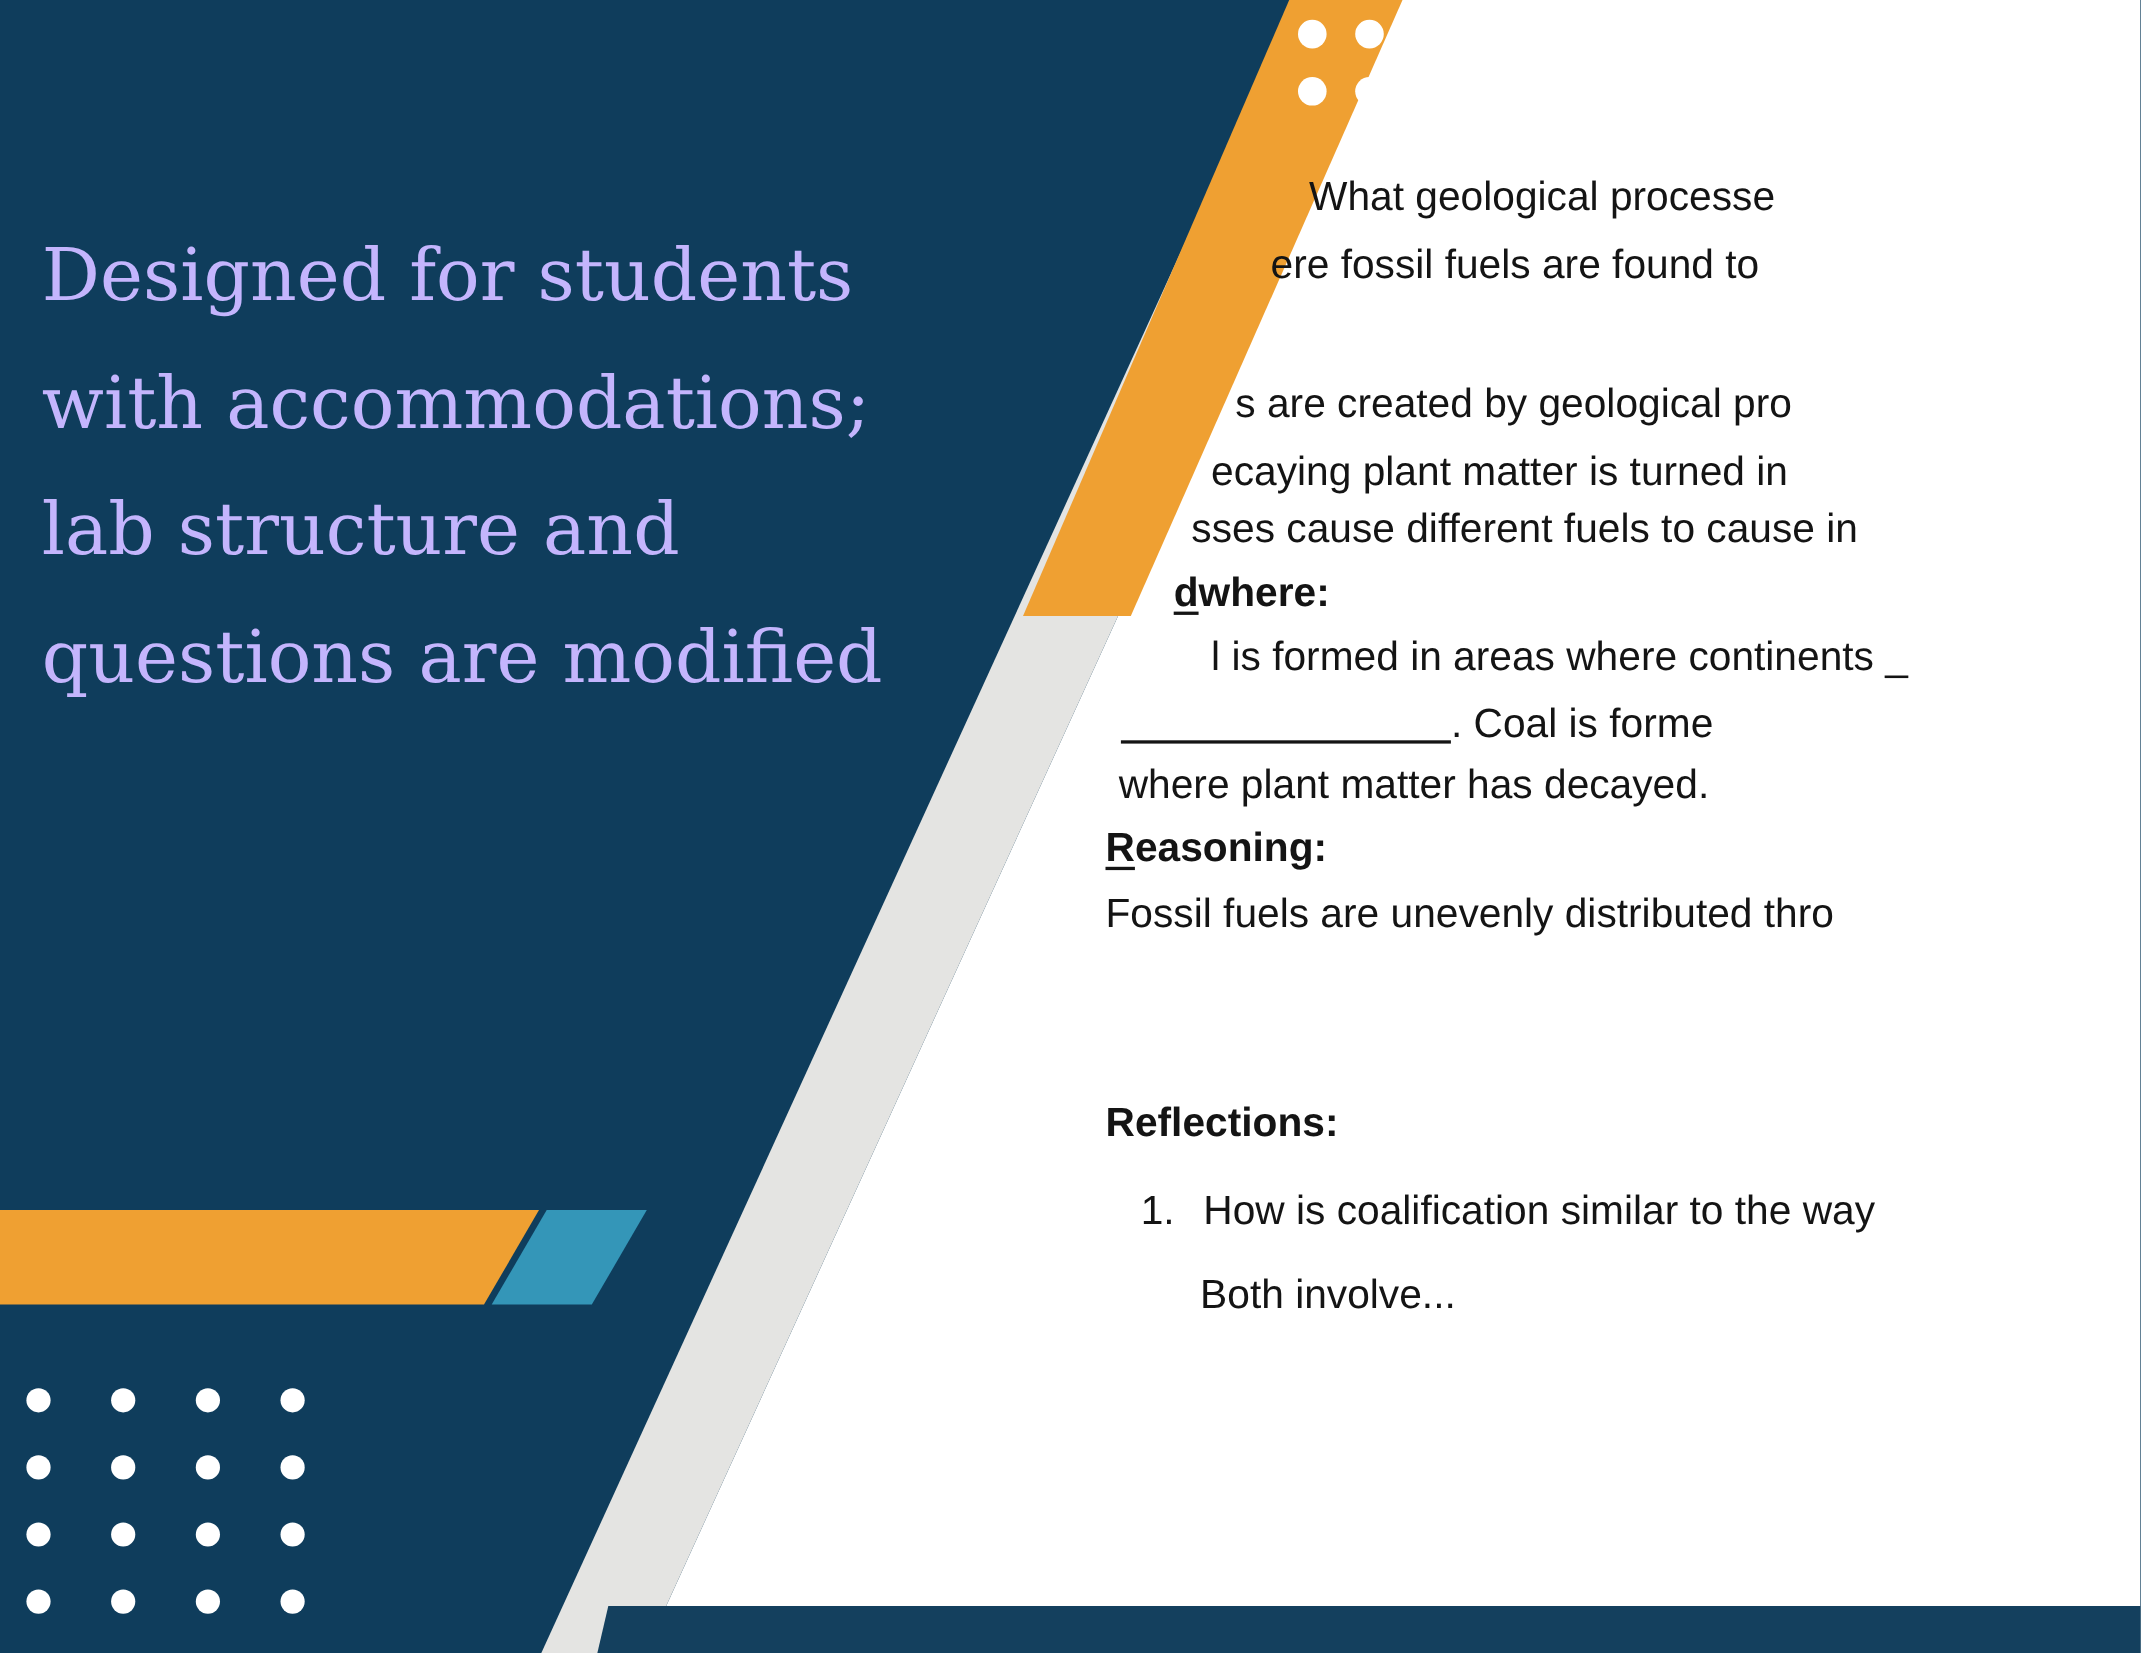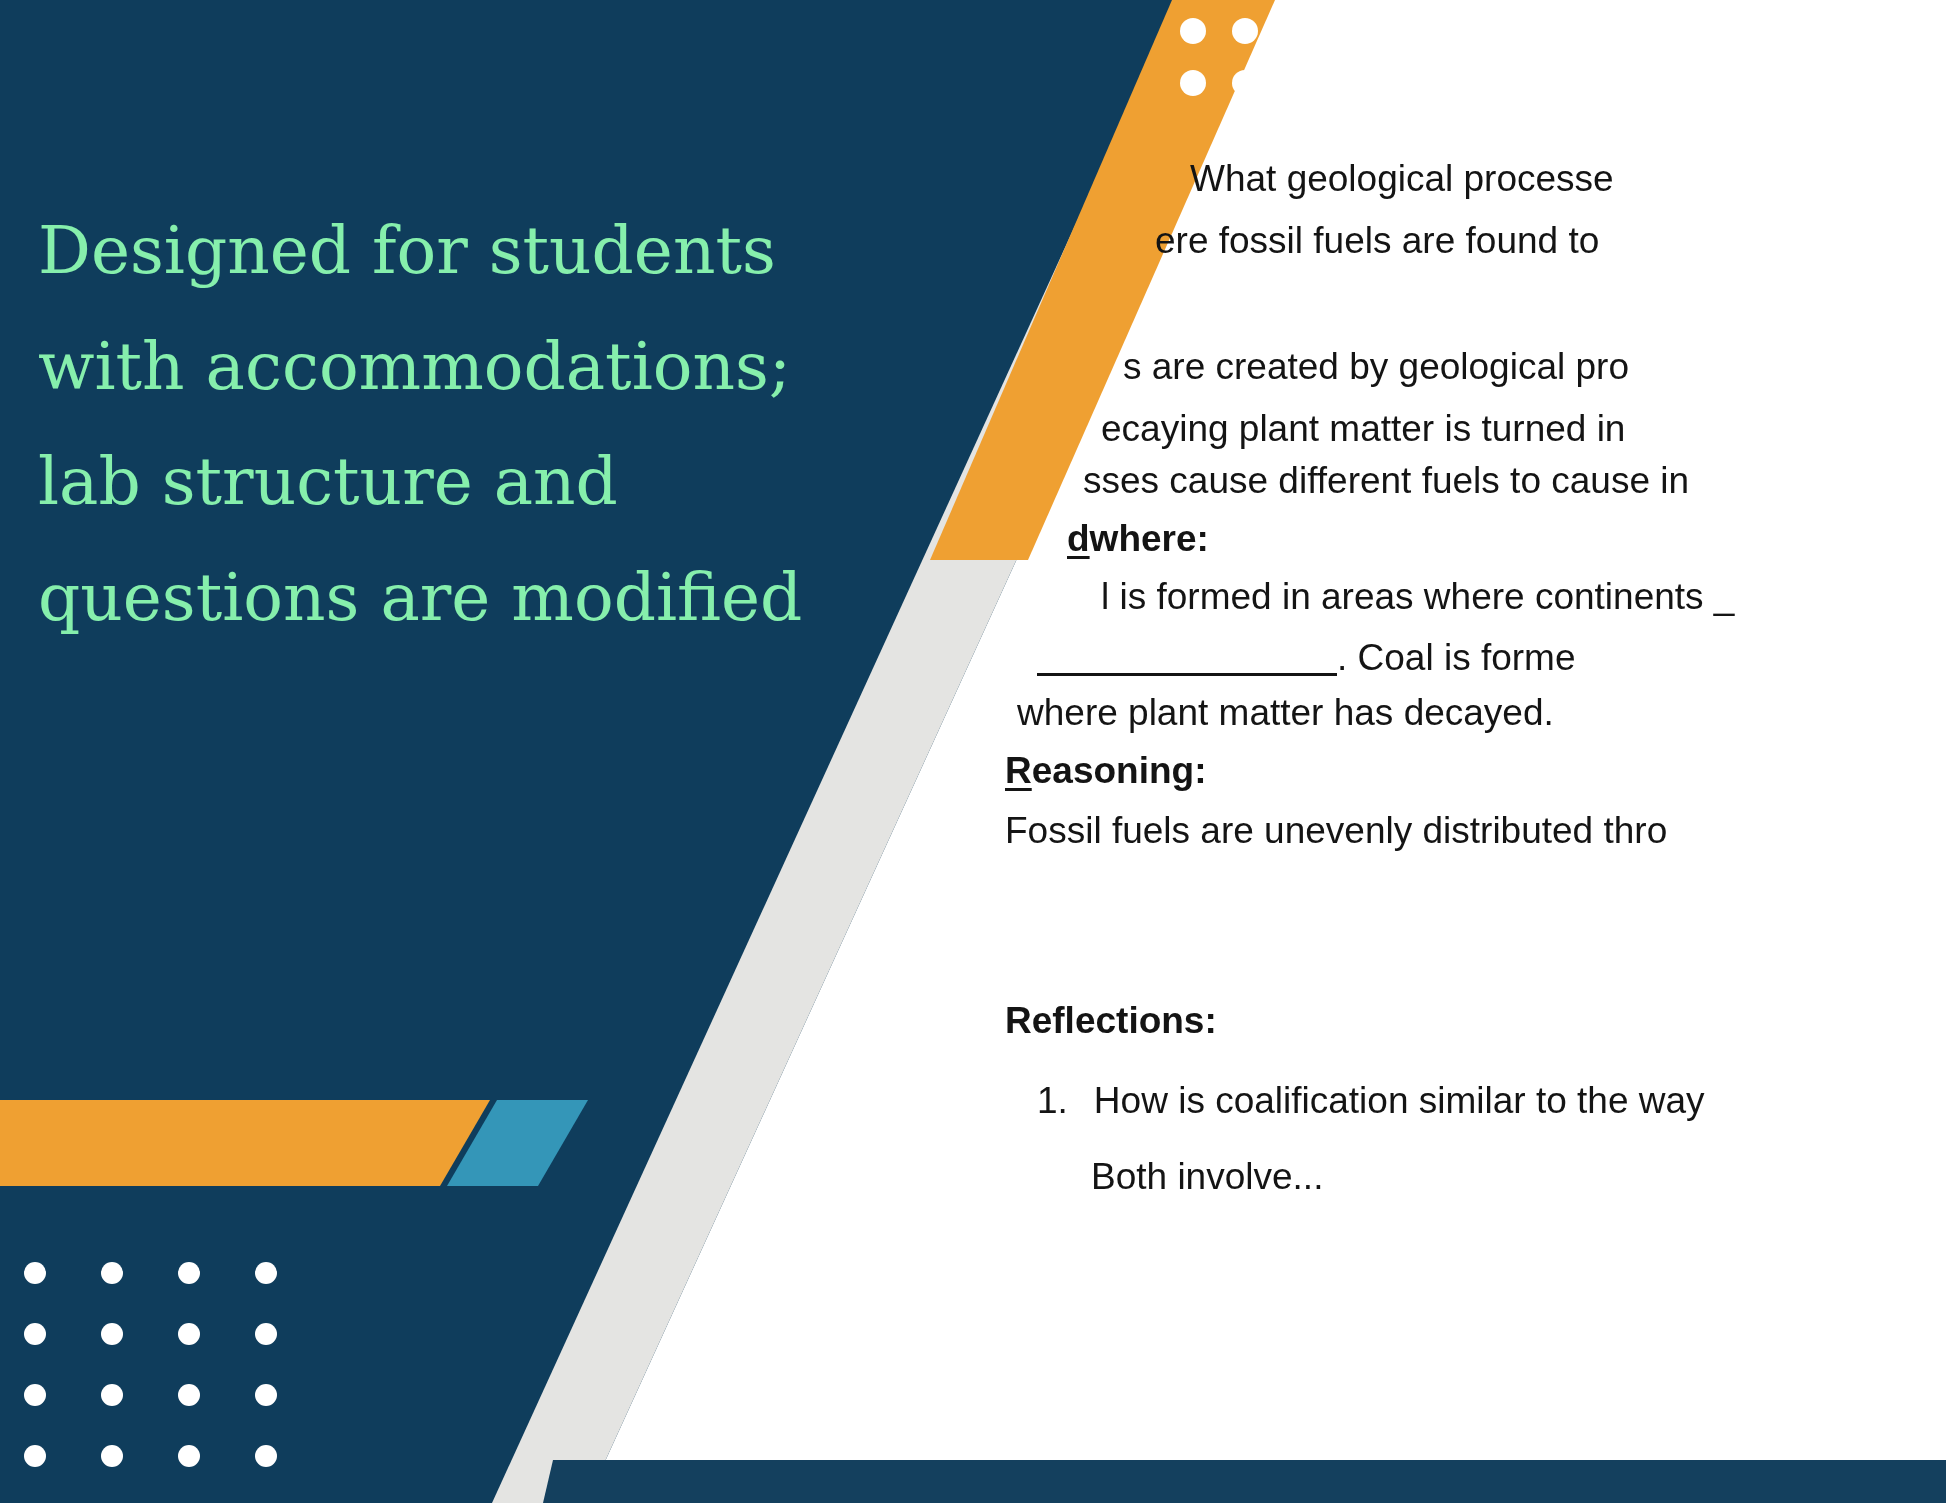--- a/index.html
+++ b/index.html
@@ -34,21 +34,21 @@
     line-height:1.02;
     letter-spacing:-2px;
     color:#ffffff;
     margin:0;
     white-space:nowrap;
   }
   #subtitle{
     font-family:"DejaVu Serif", serif;
     font-size:66px;
     line-height:1.75;
-    color:#86efac;
+    color:#c4b5fd;
     margin:18px 0 0 0;
     font-weight:400;
     max-width:830px;
   }
 
   
   #doc{
     position:absolute;
     left:905px;top:0;width:1100px;height:1503px;
     color:#111111;
@@ -125,21 +125,21 @@
   </div>
 
   <div id="doc">
       <div class="doc-line" style="top: 160px; left: 285px;">What geological processe</div>
       <div class="doc-line" style="top: 222px; left: 250px;">ere fossil fuels are found to</div>
       <div class="doc-line" style="top: 348px; left: 218px;">s are created by geological pro</div>
       <div class="doc-line" style="top: 410px; left: 196px;">ecaying plant matter is turned in</div>
       <div class="doc-line" style="top: 462px; left: 178px;">sses cause different fuels to cause in</div>
       <div class="doc-line bold" style="top: 520px; left: 162px;"><span class="u-first">d</span><span>where:</span></div>
       <div class="doc-line" style="top: 578px; left: 148px; margin-left: 48px;">l is formed in areas where continents _</div>
-      <div class="doc-line" style="top: 636px; left: 132px;"><span class="blankline" style="width: 300px;">&nbsp;</span><span>. Coal is forme</span></div>
+      <div class="doc-line" style="top: 636px; left: 114px;"><span class="blankline" style="width: 300px;">&nbsp;</span><span>. Coal is forme</span></div>
       <div class="doc-line" style="top: 694px; left: 112px;">where plant matter has decayed.</div>
       <div class="doc-line bold" style="top: 752px; left: 100px;"><span class="u-first">R</span><span>easoning:</span></div>
       <div class="doc-line" style="top: 812px; left: 100px; text-align: right;">Fossil fuels are unevenly distributed thro</div>
       <div class="doc-line bold" style="top: 1002px; left: 100px;">Reflections:</div>
       <div class="doc-line" style="top: 1082px; left: 112px; margin-left: 20px;"><span style="margin-right: 26px;">1.</span><span>How is coalification similar to the way</span></div>
       <div class="doc-line" style="top: 1158px; left: 186px;">Both involve...</div>
     </div>
 
 </div>
 

